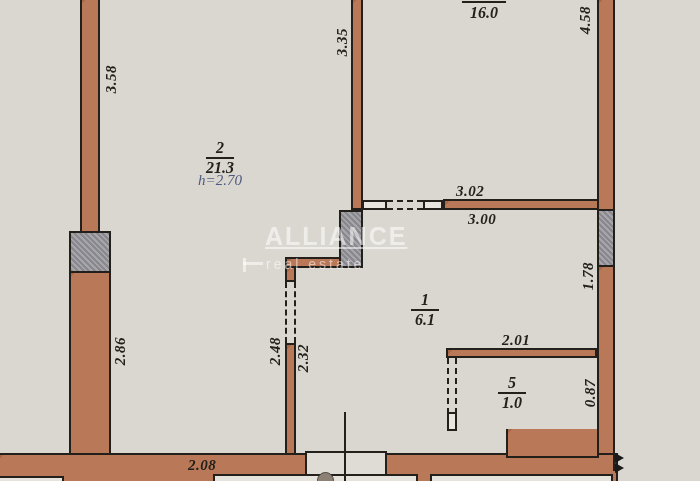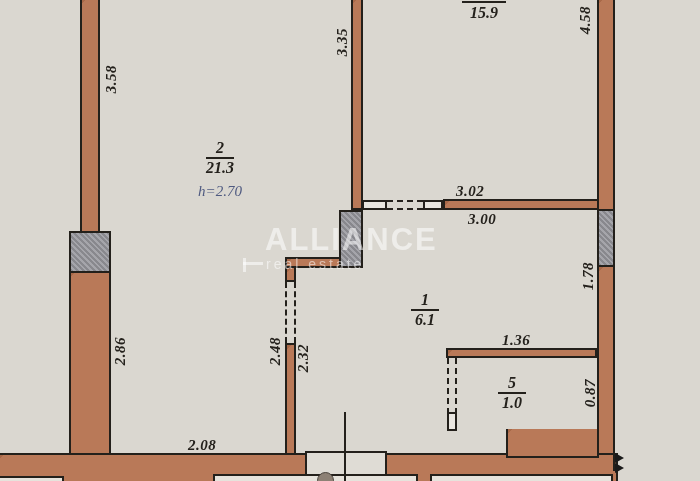--- a/index.html
+++ b/index.html
@@ -38,21 +38,21 @@
     line-height:18px; letter-spacing:0.5px;
   }
   .rot{width:44px; transform:rotate(-90deg); transform-origin:center;}
   .room-label{position:absolute; text-align:center; font-style:italic; font-weight:bold; color:#24211c;}
   .frac-num{display:inline-block; padding:0 10px 1px; border-bottom:2px solid #24211c; font-size:16px; line-height:17px;}
   .frac-area{font-size:16px; line-height:18px;}
   .area-only{display:inline-block; padding:1px 8px 0; border-top:2px solid #24211c; font-size:16px; line-height:17px;}
   .h-note{position:absolute; width:64px; text-align:center; font-style:italic; font-size:15px; color:var(--note,#4f5a80);}
   .wm-brand{
     position:absolute; font-family:"Liberation Sans","DejaVu Sans",sans-serif;
-    font-weight:bold; font-size:31px; letter-spacing:2px; color:var(--mark,rgba(255,255,255,0.55));
+    font-weight:bold; font-size:25px; letter-spacing:2px; color:var(--mark,rgba(255,255,255,0.55));text-decoration:underline;
   }
   .wm-tag{
     position:absolute; font-family:"Liberation Sans","DejaVu Sans",sans-serif;
     font-size:14px; letter-spacing:3px; color:var(--mark,rgba(255,255,255,0.5));
   }
   .wm-line{position:absolute; background:var(--mark,rgba(255,255,255,0.5));}
   .tick{position:absolute; width:0; height:0; border-top:5px solid transparent; border-bottom:5px solid transparent; border-left:9px solid #1a1a1a;}
   .circle{position:absolute; border-radius:50%; background:#8d8175; border:1px solid #4a443d;}
 </style>
 </head>
@@ -100,24 +100,24 @@
 
   <div class="wm-brand" style="left:265px; top:222px;">ALLIANCE</div>
   <div class="wm-line" style="left:243px; top:258px; width:3px; height:14px;"></div>
   <div class="wm-line" style="left:243px; top:262px; width:20px; height:3px;"></div>
   <div class="wm-tag" style="left:266px; top:256px;">real estate</div>
 
   <div class="room-label" style="left:188px; top:139px; width:64px;">
     <span class="frac-num">2</span>
     <div class="frac-area">21.3</div>
   </div>
-  <div class="h-note" style="left:188px; top:183px;text-align:center;">h=2.70</div>
+  <div class="h-note" style="left:188px; top:172px;text-align:center;">h=2.70</div>
 
   <div class="room-label" style="left:452px; top:1px; width:64px;">
-    <span class="area-only">15.9</span>
+    <span class="area-only">16.0</span>
   </div>
 
   <div class="room-label" style="left:395px; top:291px; width:60px;">
     <span class="frac-num">1</span>
     <div class="frac-area">6.1</div>
   </div>
 
   <div class="room-label" style="left:482px; top:374px; width:60px;">
     <span class="frac-num">5</span>
     <div class="frac-area">1.0</div>
@@ -125,17 +125,17 @@
 
   <div class="dim rot" style="left:89px;  top:70px;">3.58</div>
   <div class="dim rot" style="left:320px; top:33px;">3.35</div>
   <div class="dim rot" style="left:563px; top:11px;">4.58</div>
   <div class="dim" style="left:440px; top:182px;">3.02</div>
   <div class="dim" style="left:452px; top:210px;">3.00</div>
   <div class="dim rot" style="left:566px; top:267px;">1.78</div>
   <div class="dim rot" style="left:98px;  top:342px;">2.86</div>
   <div class="dim rot" style="left:253px; top:342px;">2.48</div>
   <div class="dim rot" style="left:281px; top:349px;">2.32</div>
-  <div class="dim" style="left:486px; top:331px;">1.36</div>
+  <div class="dim" style="left:486px; top:331px;">2.01</div>
   <div class="dim rot" style="left:568px; top:384px;">0.87</div>
-  <div class="dim" style="left:172px; top:436px;">2.08</div>
+  <div class="dim" style="left:172px; top:456px;">2.08</div>
 
 </div>
 
 </body></html>

